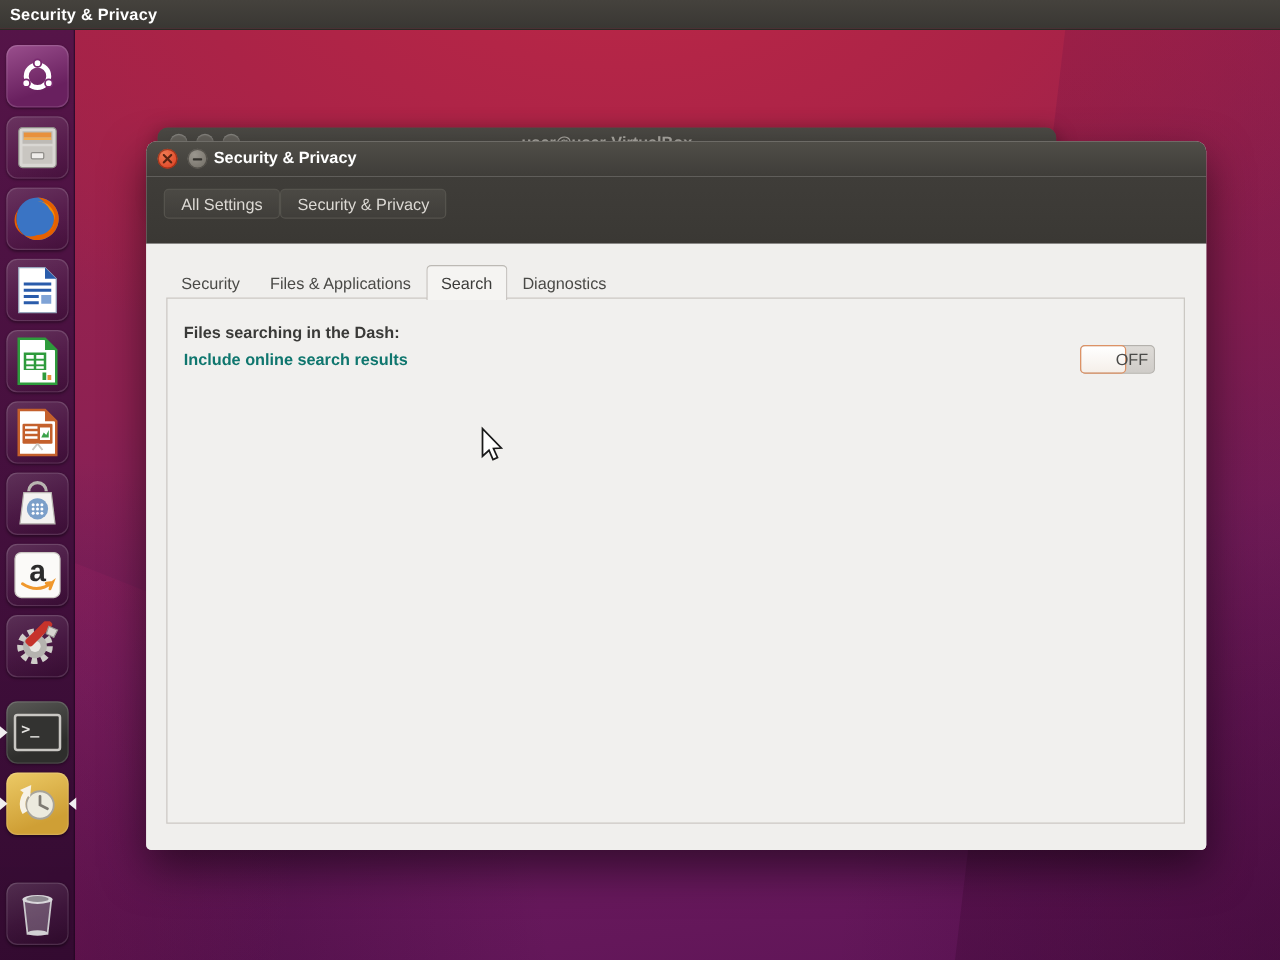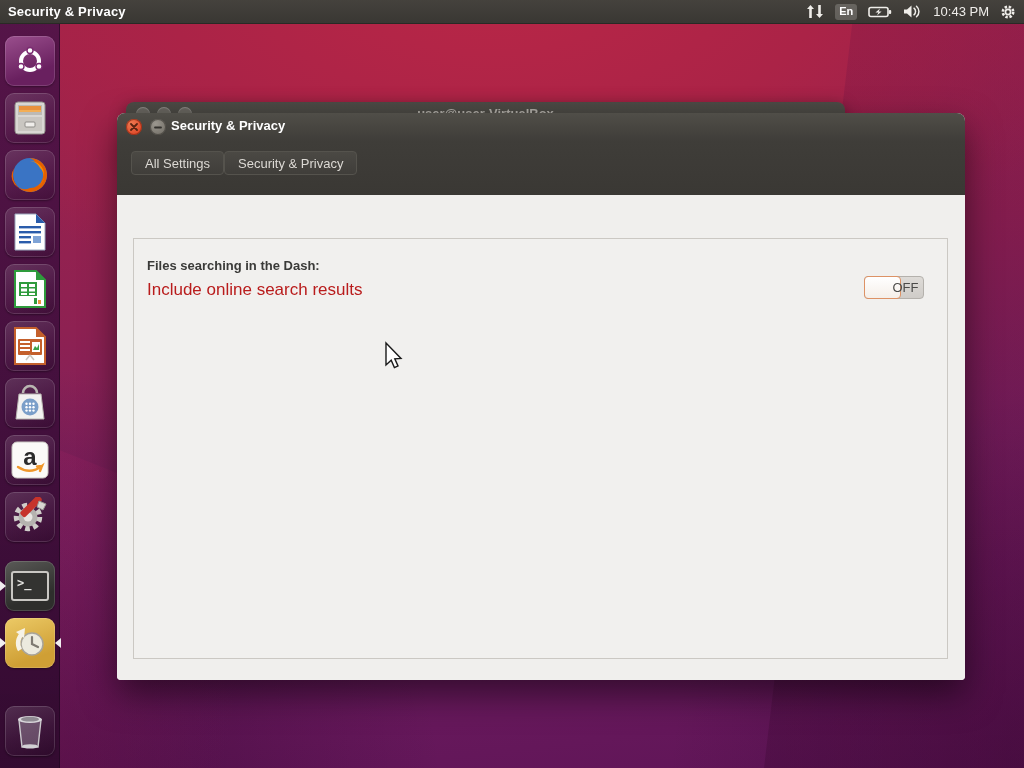--- a/index.html
+++ b/index.html
@@ -89,21 +89,21 @@
 
   .win-body { position:relative; height:485px; background:#f0efed; border-radius:0 0 4px 4px; }
   .tabs { position:absolute; left:16px; top:17px; display:flex; z-index:2; }
   .tab { height:27px; padding:0 11px; font-size:13px; color:#4a4a47; display:flex; align-items:center;
     border:1px solid transparent; border-bottom:none; }
   .tab.active { background:#f5f4f2; border-color:#bcb9b4; border-radius:4px 4px 0 0;
     margin-bottom:-1px; height:28px; color:#3c3c3a; }
   .pane { position:absolute; left:16px; top:43px; width:815px; height:421px;
     background:#f1f0ee; border:1px solid #cbc8c3; }
   .pane-heading { position:absolute; left:13px; top:19px; font-size:13px; font-weight:bold; color:#3a3a38; }
-  .pane-setting { position:absolute; left:13px; top:41px; font-size:17px; color:#b91c1c; }
+  .pane-setting { position:absolute; left:13px; top:41px; font-size:13px; color:#0f766e;font-weight:bold; }
   .toggle { position:absolute; left:730px; top:37px; width:60px; height:23px;
     background:linear-gradient(#dedbd7,#cfccc8); border:1px solid #b4b1ac; border-radius:4px; }
   .toggle-knob { position:absolute; left:-1px; top:-1px; width:37px; height:23px;
     background:linear-gradient(#ffffff,#f5efe9); border:1px solid #dd9265; border-radius:4px; }
   .toggle-label { position:absolute; right:0; top:0; width:35px; height:21px; display:flex;
     align-items:center; justify-content:center; font-size:13px; color:#4b4b49; }
 
   .cursor { position:absolute; left:383px; top:341px; z-index:90; }
 </style>
 </head>
@@ -118,42 +118,20 @@
   <div class="bg-btns">
     <div class="bg-btn"></div>
     <div class="bg-btn"></div>
     <div class="bg-btn"></div>
   </div>
   <div class="bg-title">user@user-VirtualBox</div>
 </div>
 
 <div class="top-panel">
   <div class="panel-title">Security &amp; Privacy</div>
-  <div class="panel-right">
-    <svg class="picon" width="18" height="15" viewBox="0 0 18 15">
-      <path d="M5 5 L8.5 1 L12 5 L9.8 5 L9.8 14 L7.2 14 L7.2 5 Z" fill="#efede9" transform="translate(-4,0)"></path>
-      <path d="M5 10 L8.5 14 L12 10 L9.8 10 L9.8 1 L7.2 1 L7.2 10 Z" fill="#efede9" transform="translate(5,0)"></path>
-    </svg>
-    <span class="kbd-badge">En</span>
-    <svg class="picon" width="24" height="14" viewBox="0 0 24 14">
-      <rect x="1" y="2.5" width="19" height="9" rx="2" fill="none" stroke="#efede9" stroke-width="1.6"></rect>
-      <rect x="20.8" y="5" width="2.4" height="4" rx="1" fill="#efede9"></rect>
-      <path d="M12 3.5 L7.5 7.4 L10.4 7.4 L9 10.6 L13.6 6.6 L10.8 6.6 Z" fill="#efede9"></path>
-    </svg>
-    <svg class="picon" width="19" height="15" viewBox="0 0 19 15">
-      <path d="M1 5.4 L4 5.4 L8.5 1.4 L8.5 13.6 L4 9.6 L1 9.6 Z" fill="#efede9"></path>
-      <path d="M11 4.2 A4.3 4.3 0 0 1 11 10.8 M13.5 2.2 A7 7 0 0 1 13.5 12.8" fill="none" stroke="#efede9" stroke-width="1.5" stroke-linecap="round"></path>
-    </svg>
-    <span class="panel-clock">10:43 PM</span>
-    <svg class="picon" width="16" height="16" viewBox="0 0 16 16">
-      <circle cx="8" cy="8" r="5.2" fill="none" stroke="#efede9" stroke-width="2.6" stroke-dasharray="2.4 1.7"></circle>
-      <circle cx="8" cy="8" r="3.4" fill="#efede9"></circle>
-      <circle cx="8" cy="8" r="1.7" fill="#393733"></circle>
-    </svg>
-  </div>
 </div>
 
 <div class="launcher">
 
   <div class="tile solid-purple" style="top:12px">
     <svg width="32" height="32" viewBox="0 0 32 32">
       <circle cx="16" cy="16" r="9" fill="none" stroke="#ffffff" stroke-width="4"></circle>
       <circle cx="16" cy="5.5" r="3" fill="#ffffff" stroke="#7a2a70" stroke-width="1.4"></circle>
       <circle cx="7" cy="21.5" r="3" fill="#ffffff" stroke="#7a2a70" stroke-width="1.4"></circle>
       <circle cx="25" cy="21.5" r="3" fill="#ffffff" stroke="#7a2a70" stroke-width="1.4"></circle>
@@ -298,20 +276,26 @@
           <path d="M1 1.5 L7 1.5" stroke="#33312d" stroke-width="1.8" stroke-linecap="round"></path>
         </svg>
     </div>
     <div class="win-title">Security &amp; Privacy</div>
   </div>
   <div class="toolbar">
     <div class="tb-btn first">All Settings</div>
     <div class="tb-btn second">Security &amp; Privacy</div>
   </div>
   <div class="win-body">
+    <div class="tabs">
+      <div class="tab">Security</div>
+      <div class="tab">Files &amp; Applications</div>
+      <div class="tab active">Search</div>
+      <div class="tab">Diagnostics</div>
+    </div>
     <div class="pane">
       <div class="pane-heading">Files searching in the Dash:</div>
       <div class="pane-setting">Include online search results</div>
       <div class="toggle">
         <div class="toggle-knob"></div>
         <div class="toggle-label">OFF</div>
       </div>
     </div>
   </div>
 </div>

